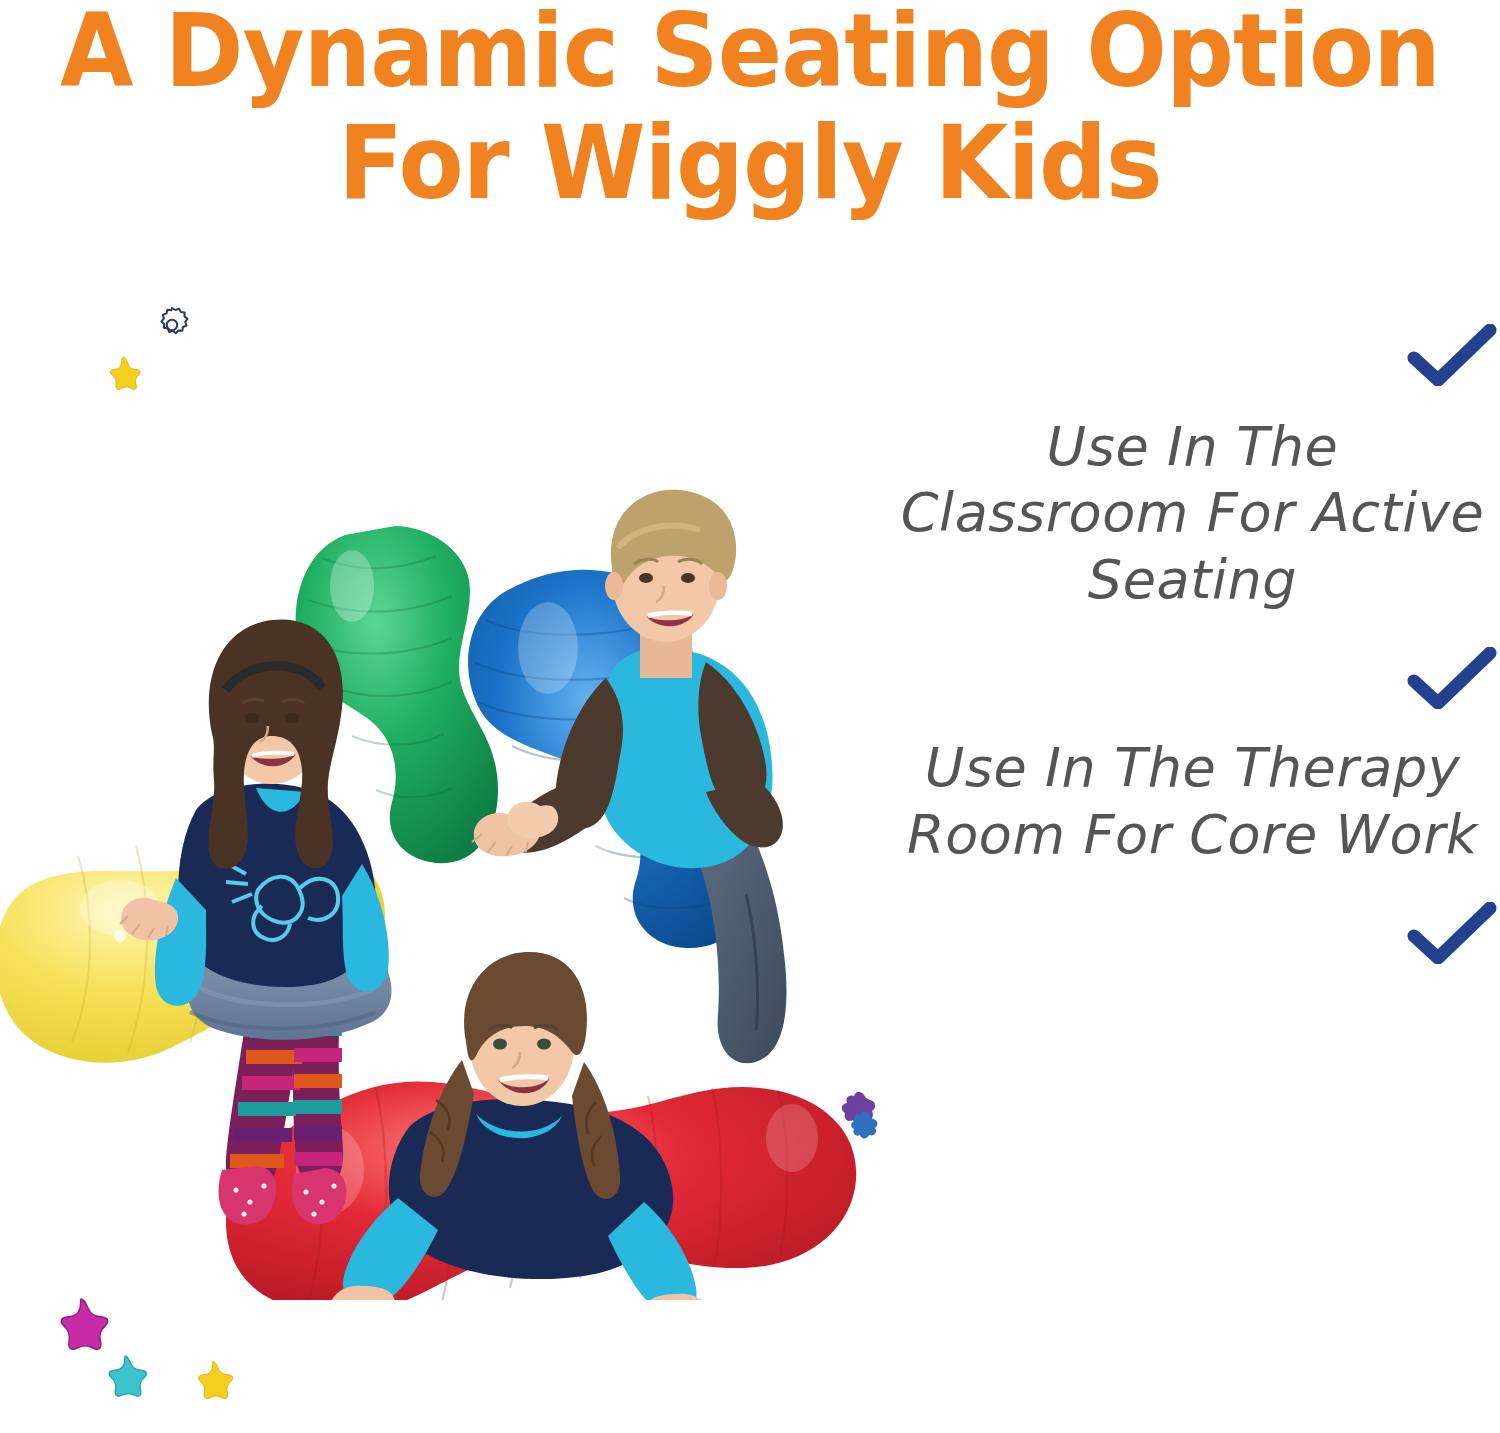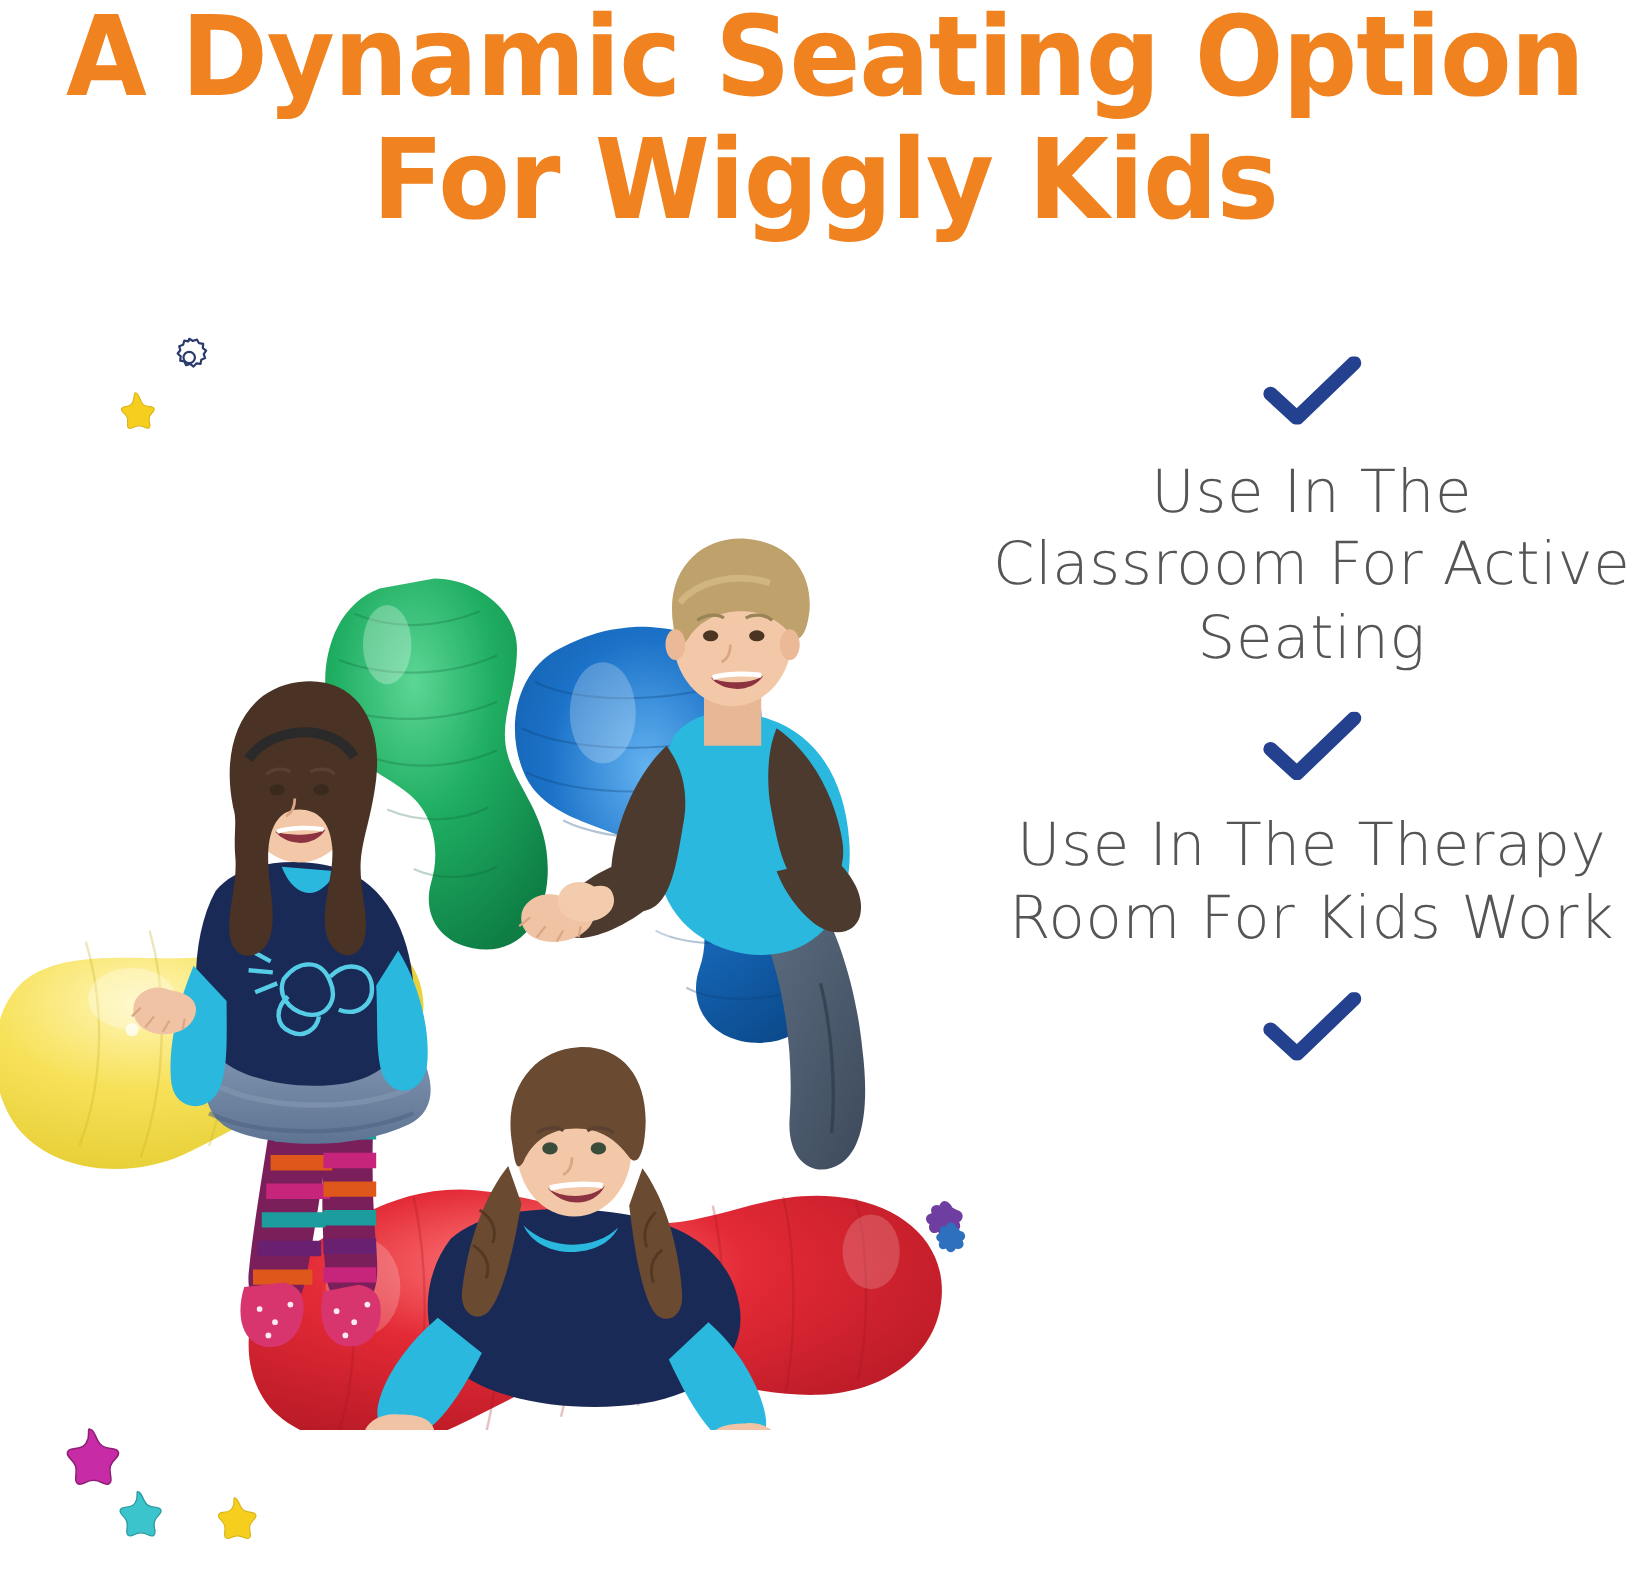--- a/index.html
+++ b/index.html
@@ -67,21 +67,22 @@
     position:absolute;
     left:885px; top:300px;
     width:615px;
     display:flex;
     flex-direction:column;
   }
   .bullet {
     width:100%;
     display:flex;
     flex-direction:column;
-    align-items:center;
+    align-items:flex-end;
+    font-style:italic;
   }
   .bullet-check {
     width:96px; height:62px;
     display:block;
   }
   .bullet-check svg { display:block; width:100%; height:100%; }
 
   .bullet-text {
     display:block;
     width:100%;
@@ -508,21 +509,21 @@
       </span>
       <span class="bullet-text">Use In The Classroom For Active Seating</span>
     </div>
 
     <div class="bullet bullet-2">
       <span class="bullet-check">
         <svg viewBox="0 0 96 62" xmlns="http://www.w3.org/2000/svg">
           <path d="M10,34 L34,56 L86,6" fill="none" stroke="#23418F" stroke-width="13" stroke-linecap="round" stroke-linejoin="round"></path>
         </svg>
       </span>
-      <span class="bullet-text">Use In The Therapy Room For Kids Work</span>
+      <span class="bullet-text">Use In The Therapy Room For Core Work</span>
     </div>
 
     <div class="bullet bullet-3">
       <span class="bullet-check">
         <svg viewBox="0 0 96 62" xmlns="http://www.w3.org/2000/svg">
           <path d="M10,34 L34,56 L86,6" fill="none" stroke="#23418F" stroke-width="13" stroke-linecap="round" stroke-linejoin="round"></path>
         </svg>
       </span>
     </div>
 

